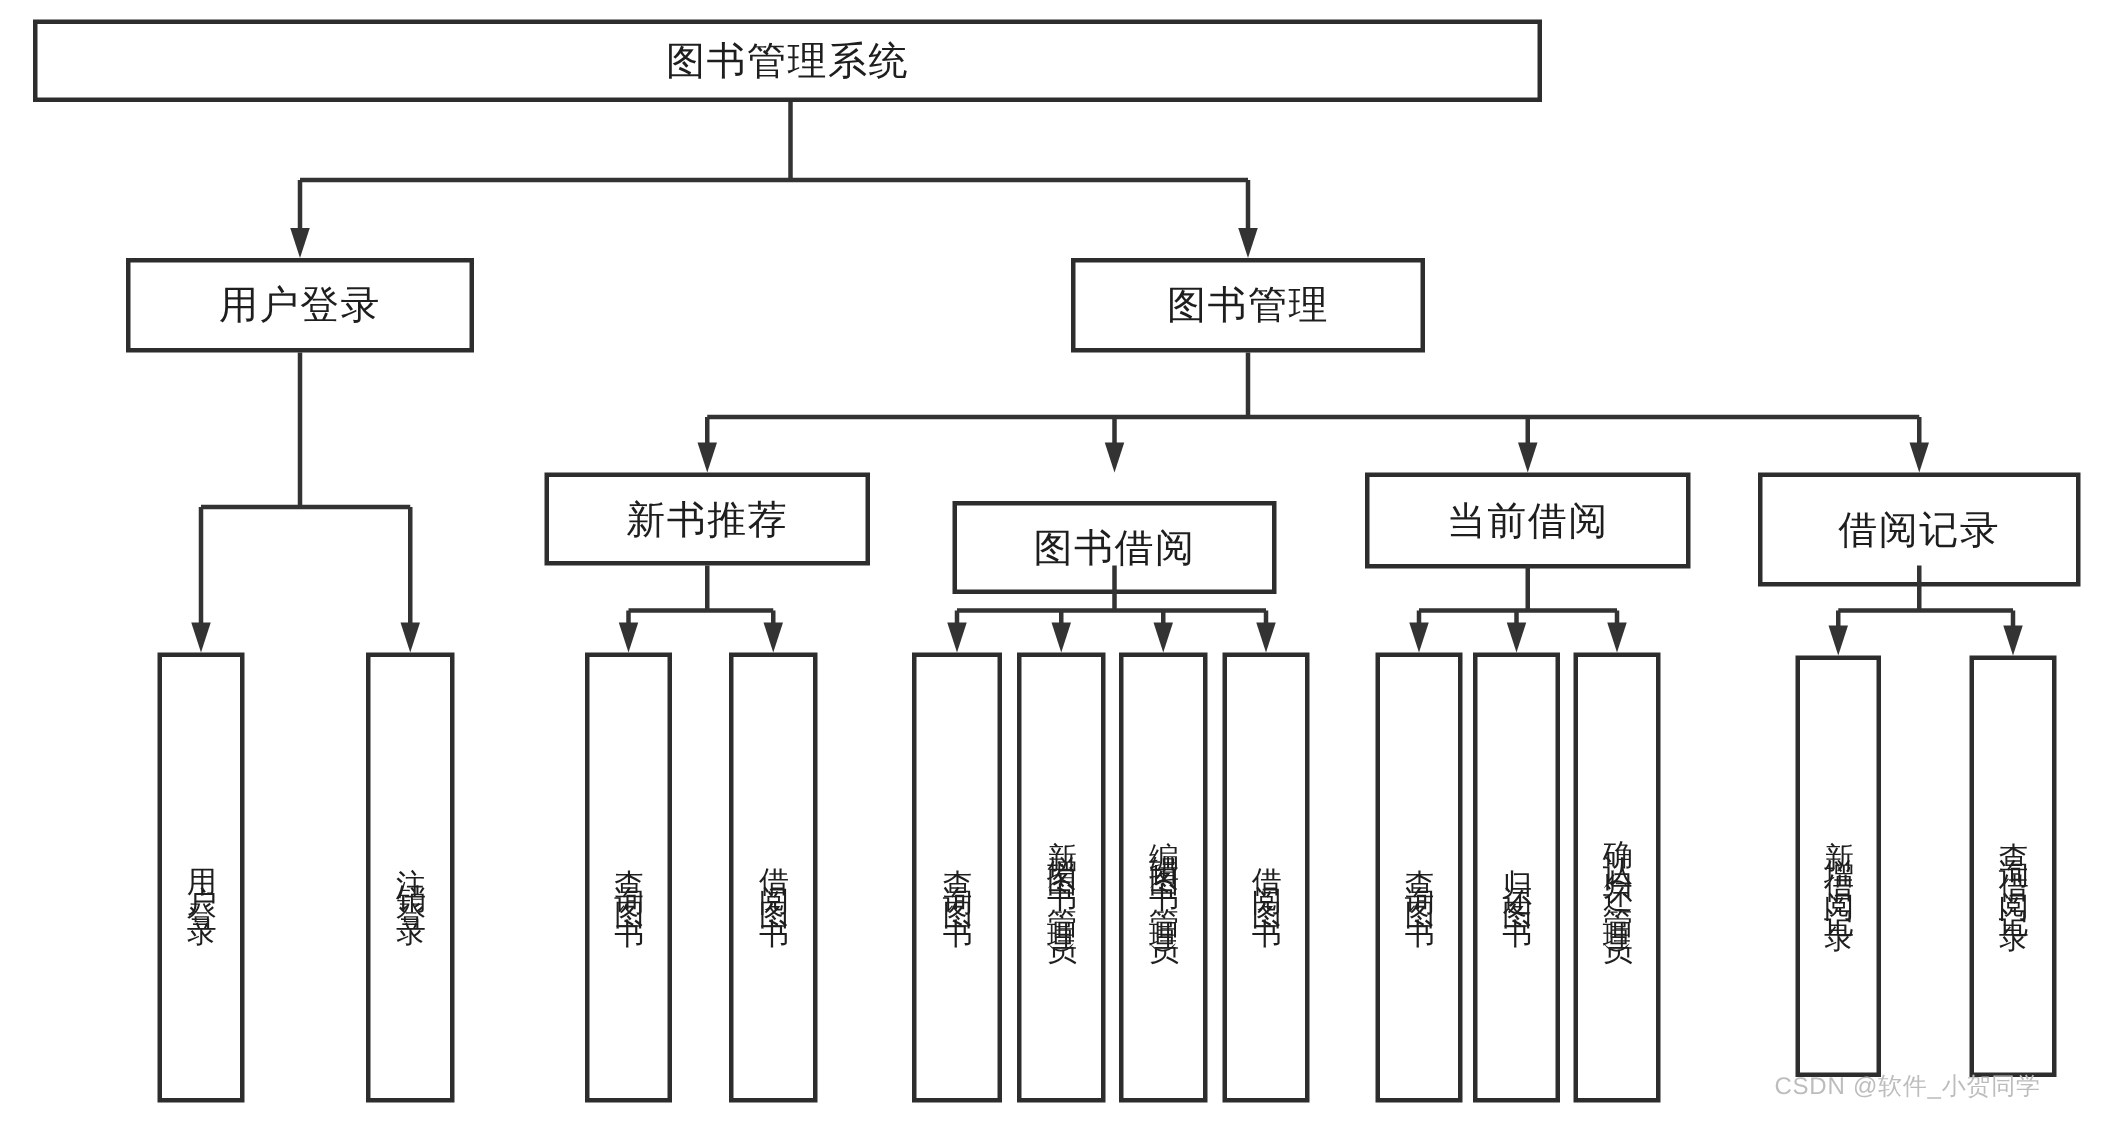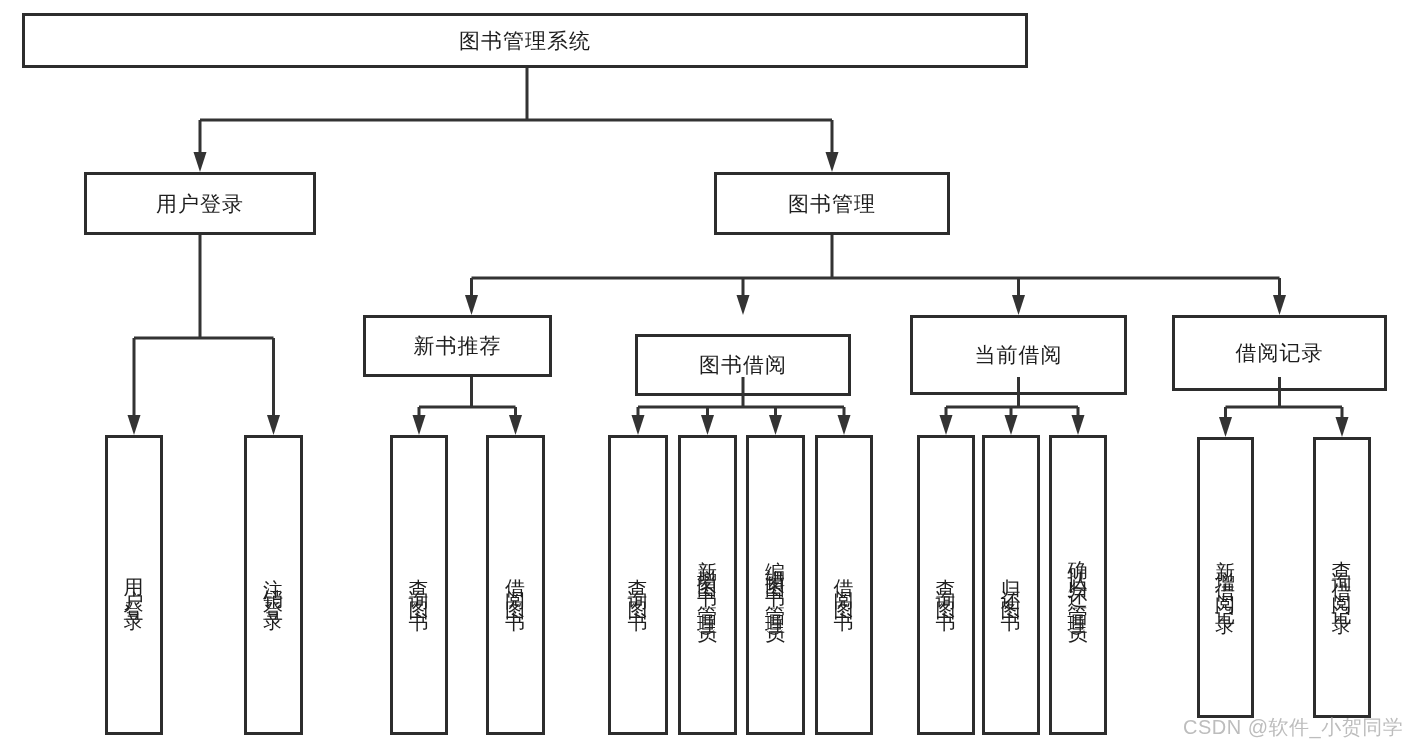--- a/index.html
+++ b/index.html
@@ -20,21 +20,21 @@
     box-sizing: border-box;
     border: 3px solid #2d2d2d;
     background: #ffffff;
     display: flex;
     align-items: center;
     justify-content: center;
     color: #1e1e1e;
     z-index: 1;
   }
   .hl {
-    font-size: 21px;
+    font-size: 26px;
     letter-spacing: 1px;
     white-space: nowrap;
   }
   .vl {
     writing-mode: vertical-rl;
     text-orientation: mixed;
     font-size: 20px;
     line-height: 1;
     letter-spacing: 11px;
     white-space: nowrap;
@@ -53,21 +53,21 @@
     fill: none;
   }
   #connector-layer polygon {
     fill: #333333;
     stroke: none;
   }
   #watermark {
     position: absolute;
     left: 1183px;
     top: 714px;
-    font-size: 20px;
+    font-size: 16px;
     letter-spacing: 0.5px;
     color: #bdbdbd;
     white-space: nowrap;
     z-index: 5;
   }
 </style>
 </head>
 <body>
 
 <div id="canvas">
@@ -119,27 +119,27 @@
     <span class="hl">图书管理系统</span>
   </div>
 
   <div class="box" style="left:84px;top:172px;width:232px;height:63px">
     <span class="hl">用户登录</span>
   </div>
   <div class="box" style="left:714px;top:172px;width:236px;height:63px">
     <span class="hl">图书管理</span>
   </div>
 
-  <div class="box" style="left:363px;top:315px;width:189px;height:62px">
+  <div class="box" style="left:363px;top:315px;width:217px;height:62px">
     <span class="hl">新书推荐</span>
   </div>
   <div class="box" style="left:635px;top:334px;width:216px;height:62px">
     <span class="hl">图书借阅</span>
   </div>
-  <div class="box" style="left:910px;top:315px;width:217px;height:80px">
+  <div class="box" style="left:910px;top:315px;width:217px;height:64px">
     <span class="hl">当前借阅</span>
   </div>
   <div class="box" style="left:1172px;top:315px;width:215px;height:76px">
     <span class="hl">借阅记录</span>
   </div>
 
   <div class="box" style="left:105px;top:435px;width:58px;height:300px">
     <span class="vl">用户登录</span>
   </div>
   <div class="box" style="left:244px;top:435px;width:59px;height:300px">

